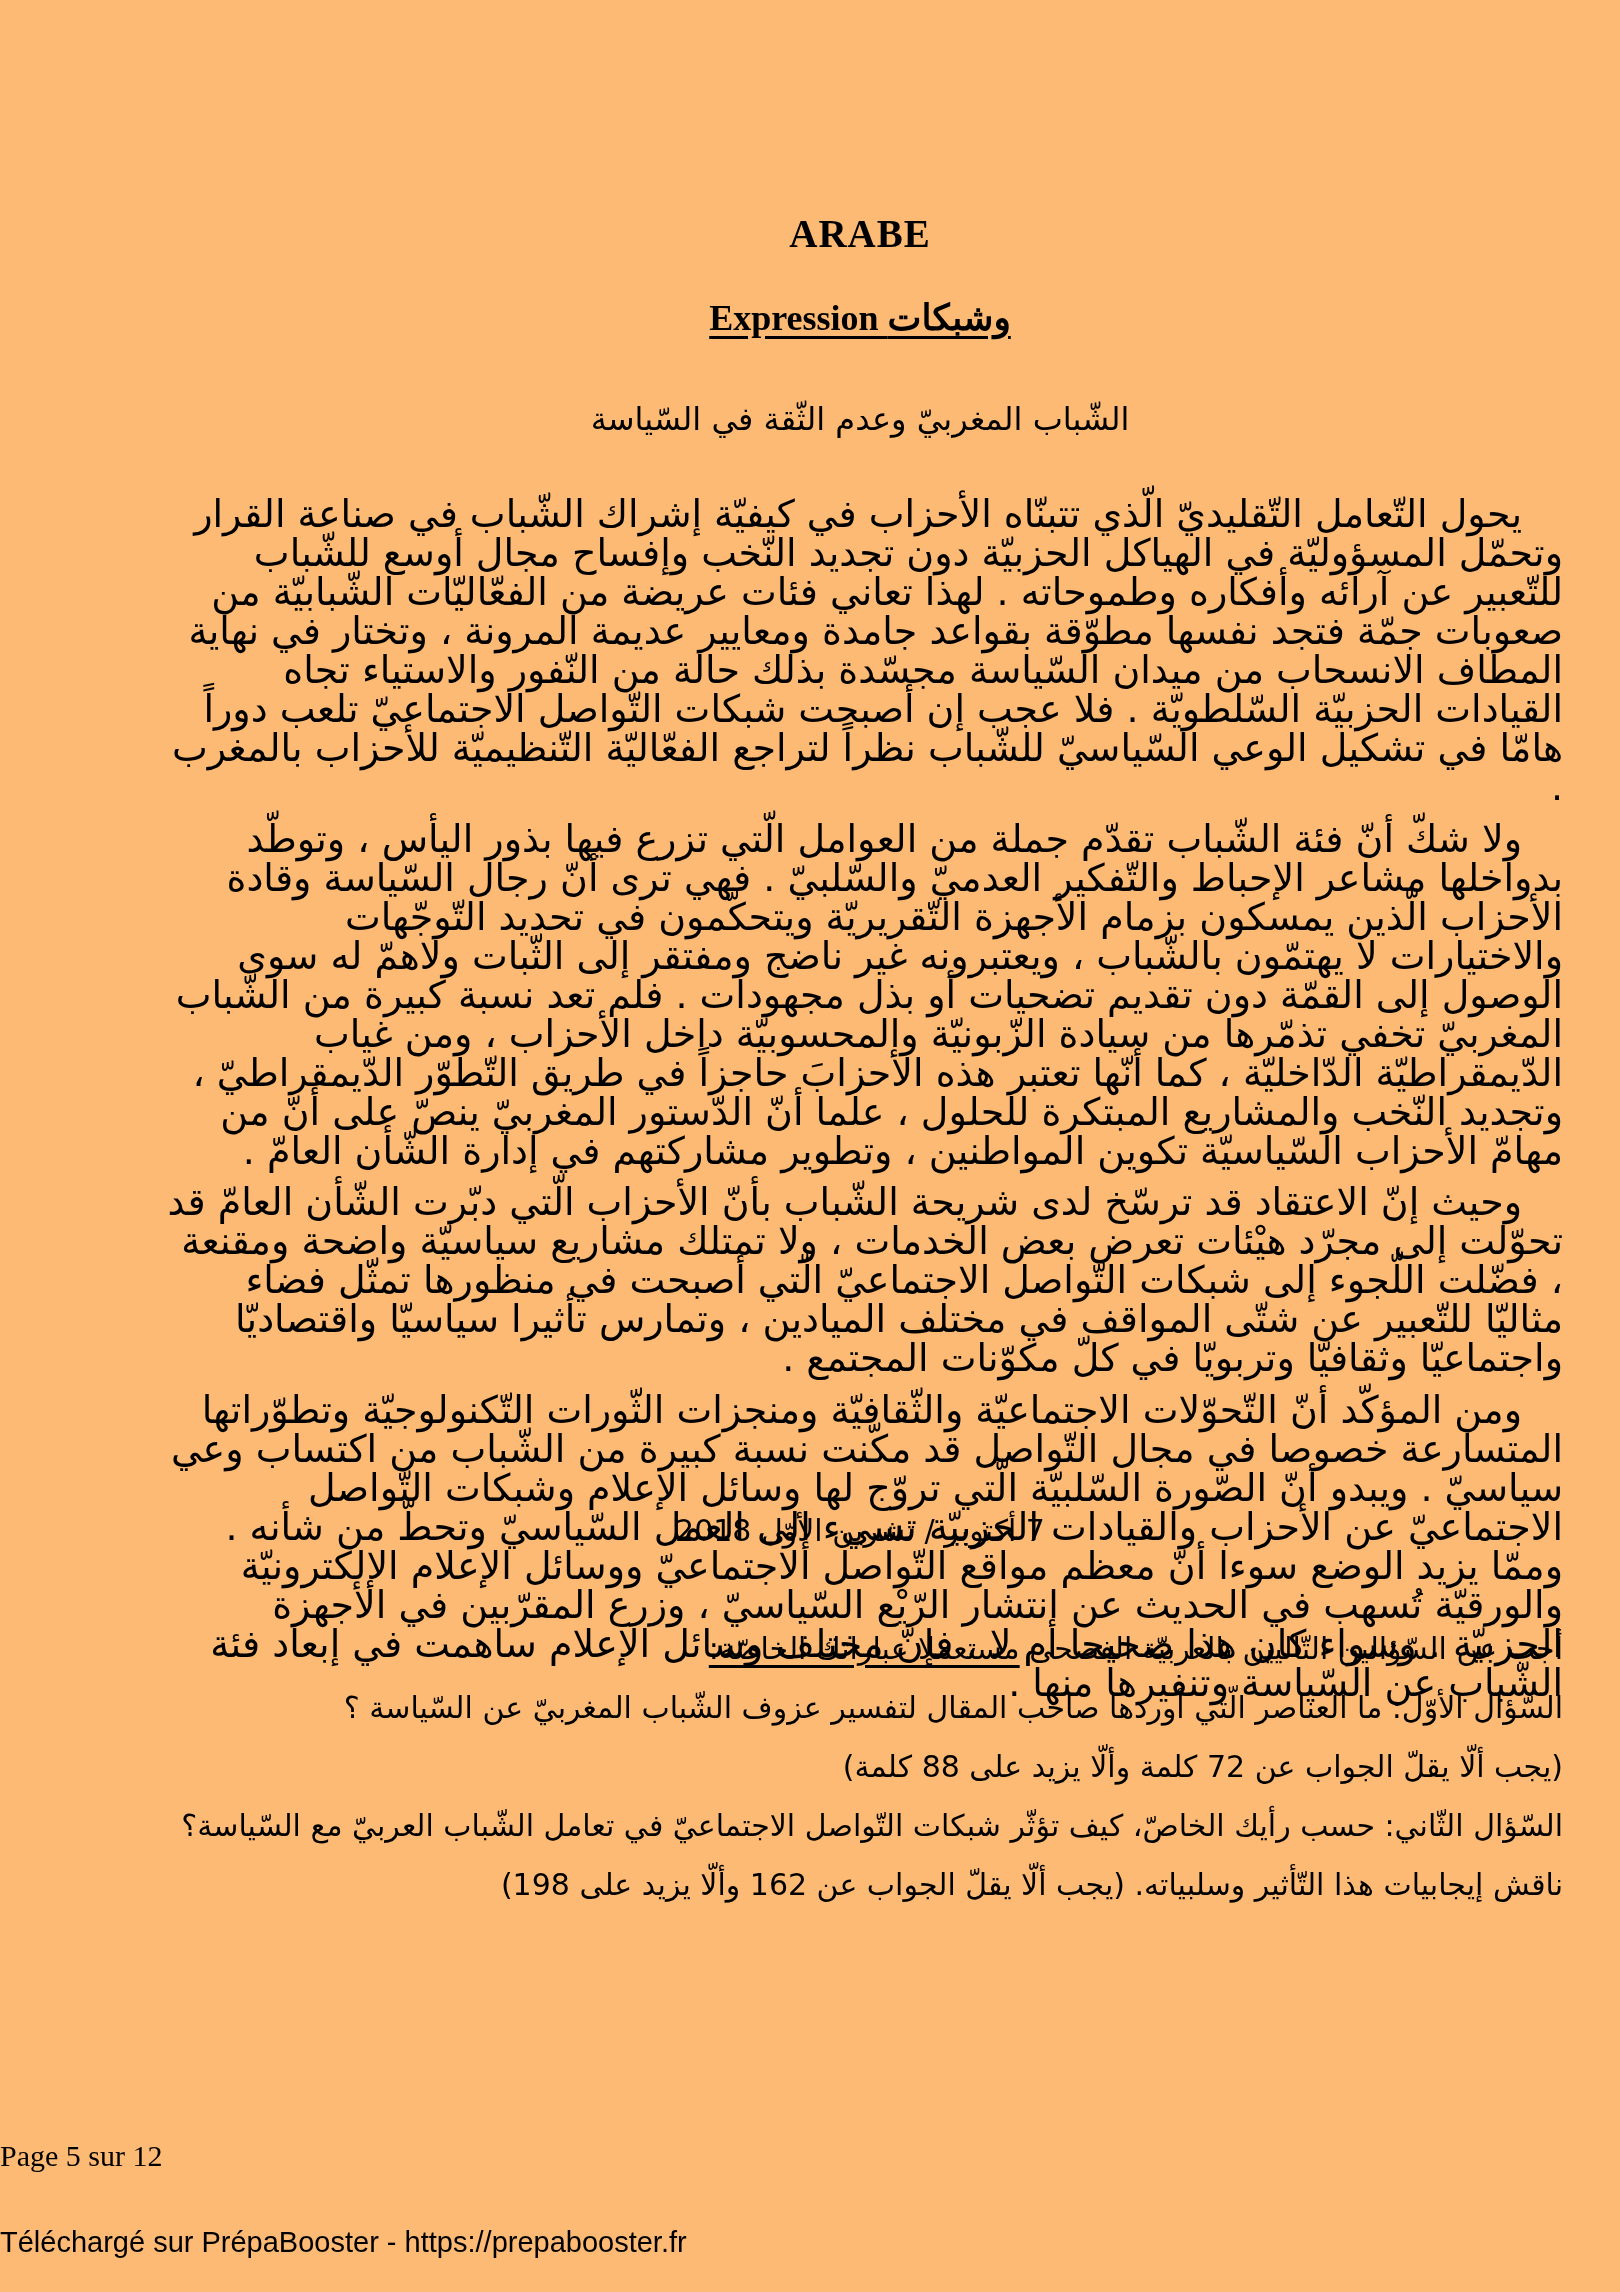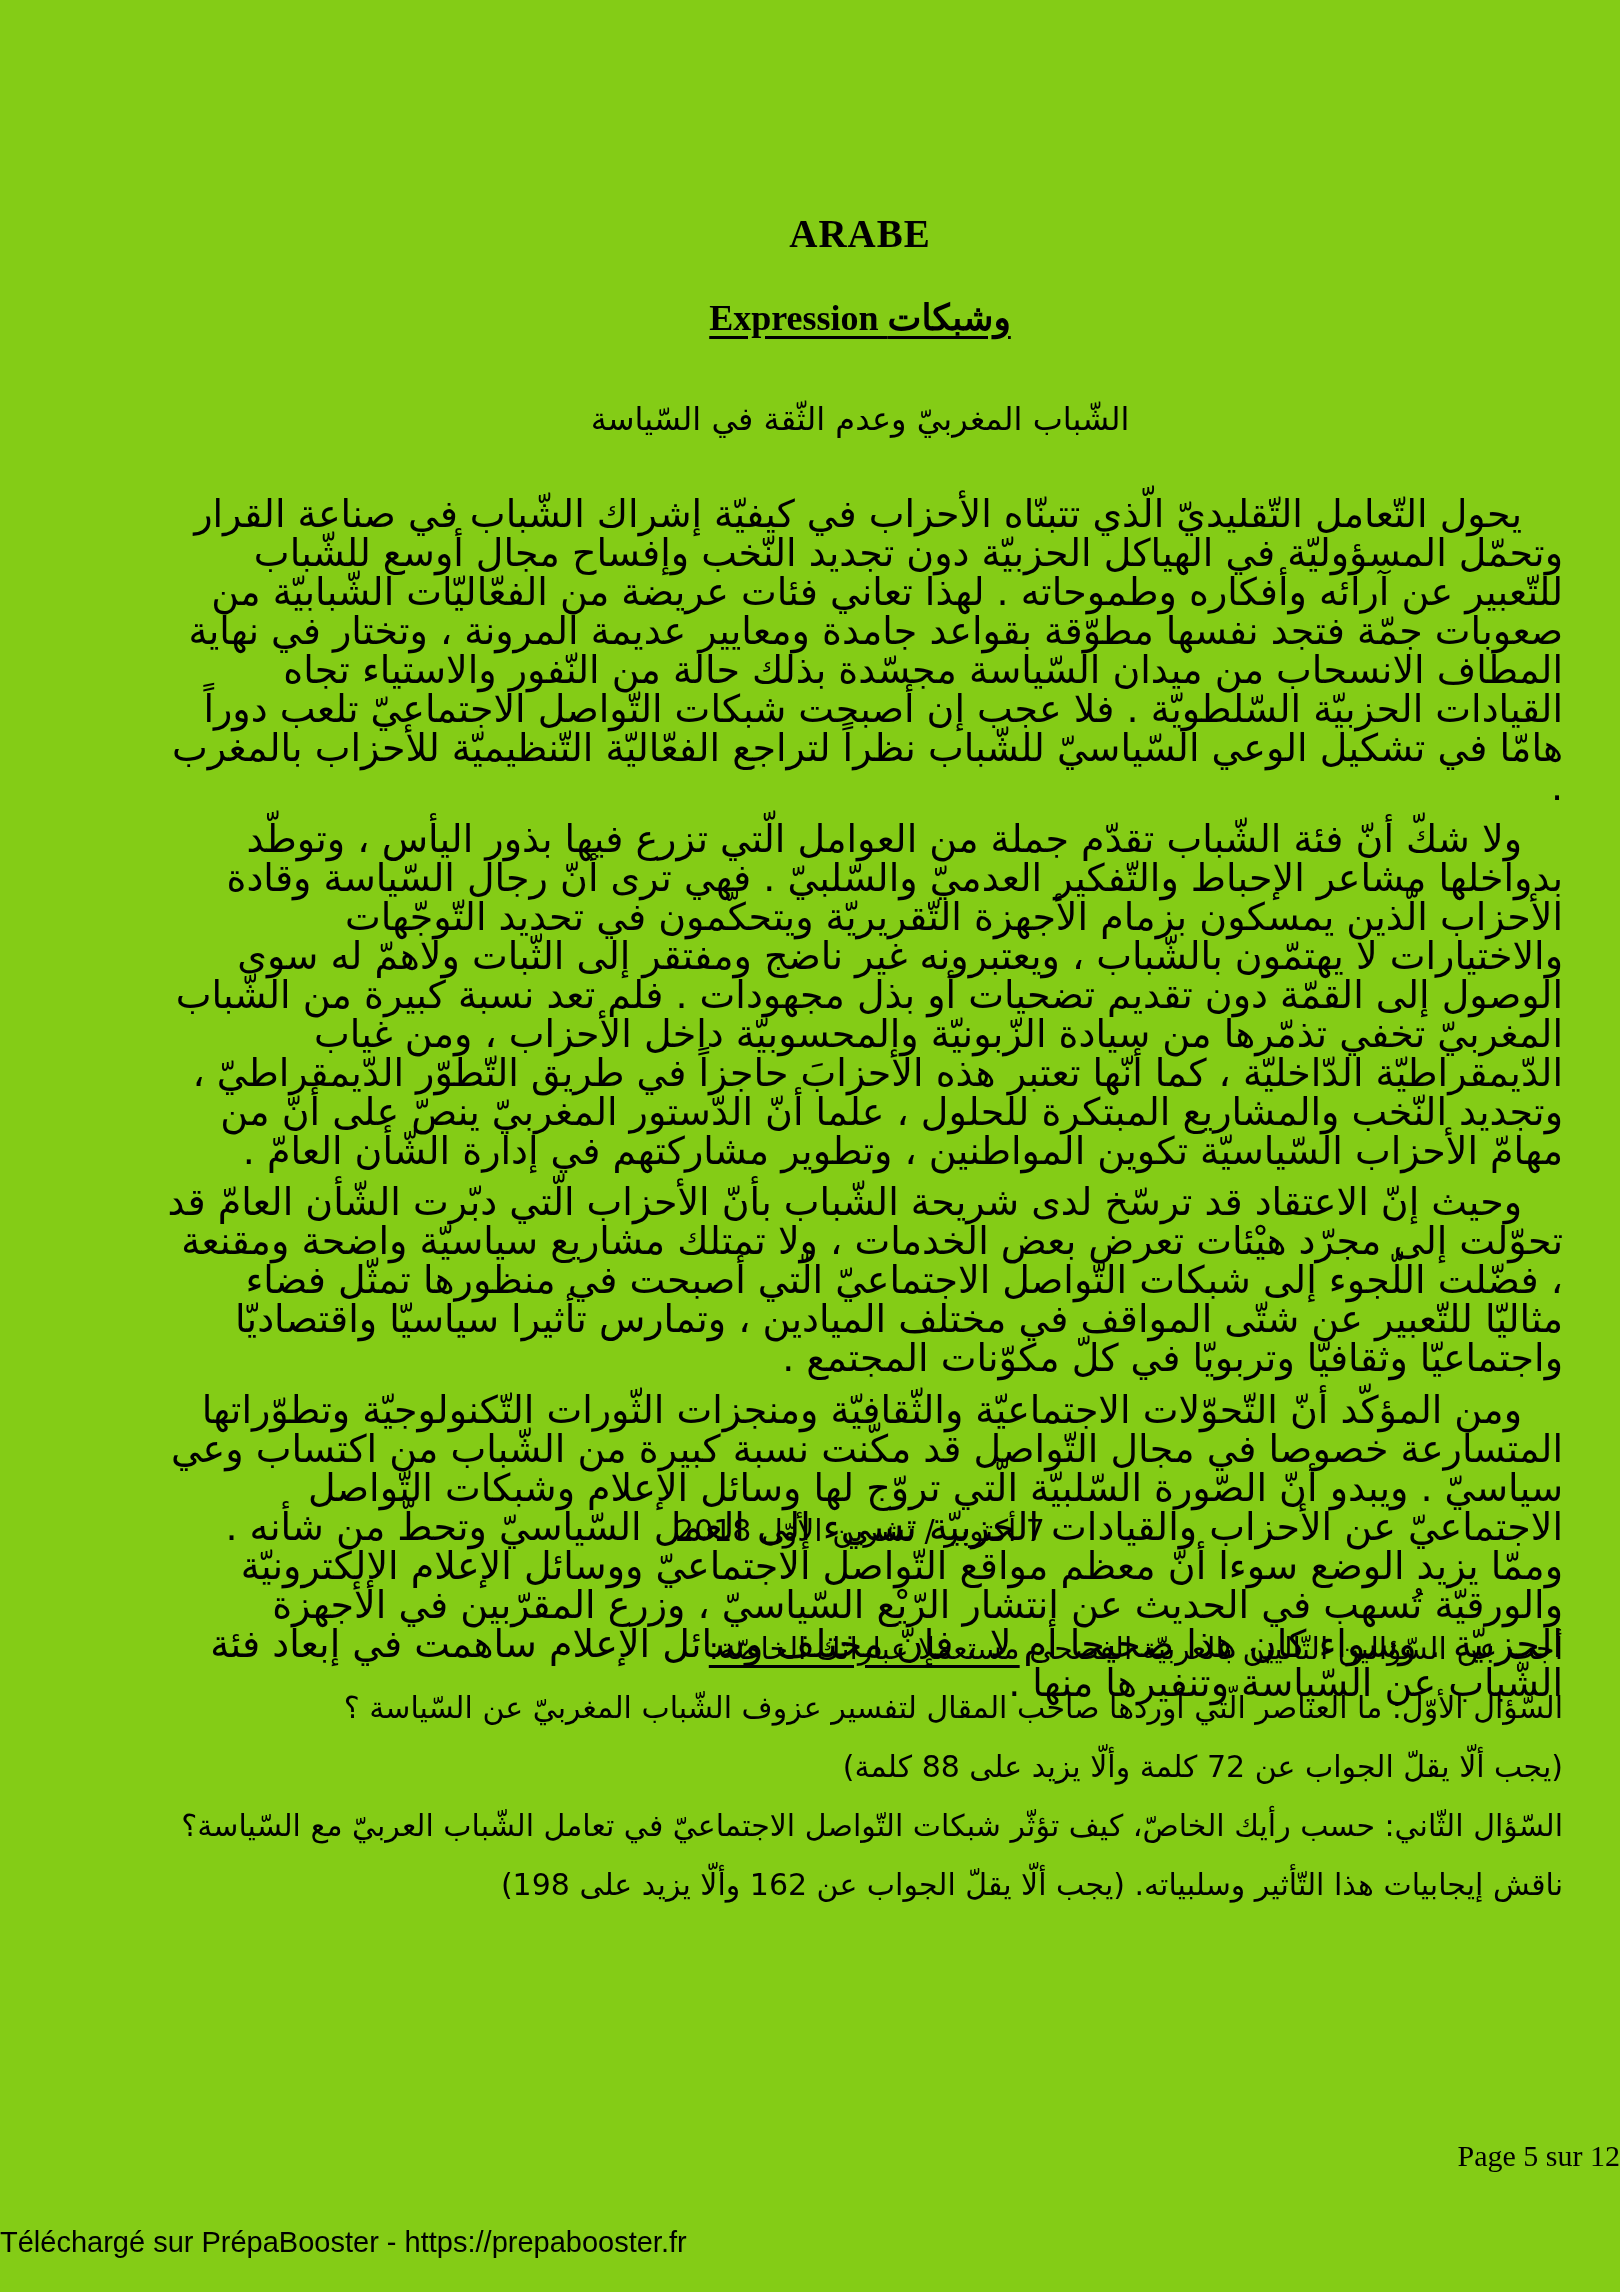--- a/index.html
+++ b/index.html
@@ -4,21 +4,21 @@
 <title>ARABE - Expression écrite</title>
 <style>
   * { margin:0; padding:0; box-sizing:border-box; }
   html,body { background:#ffffff; }
   body{
     width:1620px; height:2293px;
     position:relative;
     font-family:"DejaVu Sans", sans-serif;
     color:#000000;
   }
-  .page{ position:absolute; inset:0; background:#84cc16; }
+  .page{ position:absolute; inset:0; background:#fdba74; }
 
   
   .subject-title{
     position:absolute; top:211px; left:157px; right:57px;
     text-align:center;
     font-family:"Liberation Serif","DejaVu Serif",serif;
     font-weight:bold; font-size:39px; letter-spacing:1px;
   }
   .section-title{
     position:absolute; top:297px; left:157px; right:57px;
@@ -55,21 +55,21 @@
   .questions{
     position:absolute; top:1619px; left:162px; right:57px;
     direction:rtl; text-align:right;
     font-size:30px; line-height:59px;
   }
   .questions .underlined{ text-decoration:underline; text-underline-offset:5.9px;margin-left:15px; }
 
   
   .page-indicator{
     position:absolute; top:2139px; left:0; width:100%;
-    text-align:right;
+    text-align:left;
     font-family:"Liberation Serif","DejaVu Serif",serif;
     font-size:30px;
   }
   .download-notice{
     position:absolute; top:2226px; left:0; width:100%;
     text-align:left;
     font-family:"Liberation Sans","DejaVu Sans",sans-serif;
     font-size:29px;
   }
 </style>

